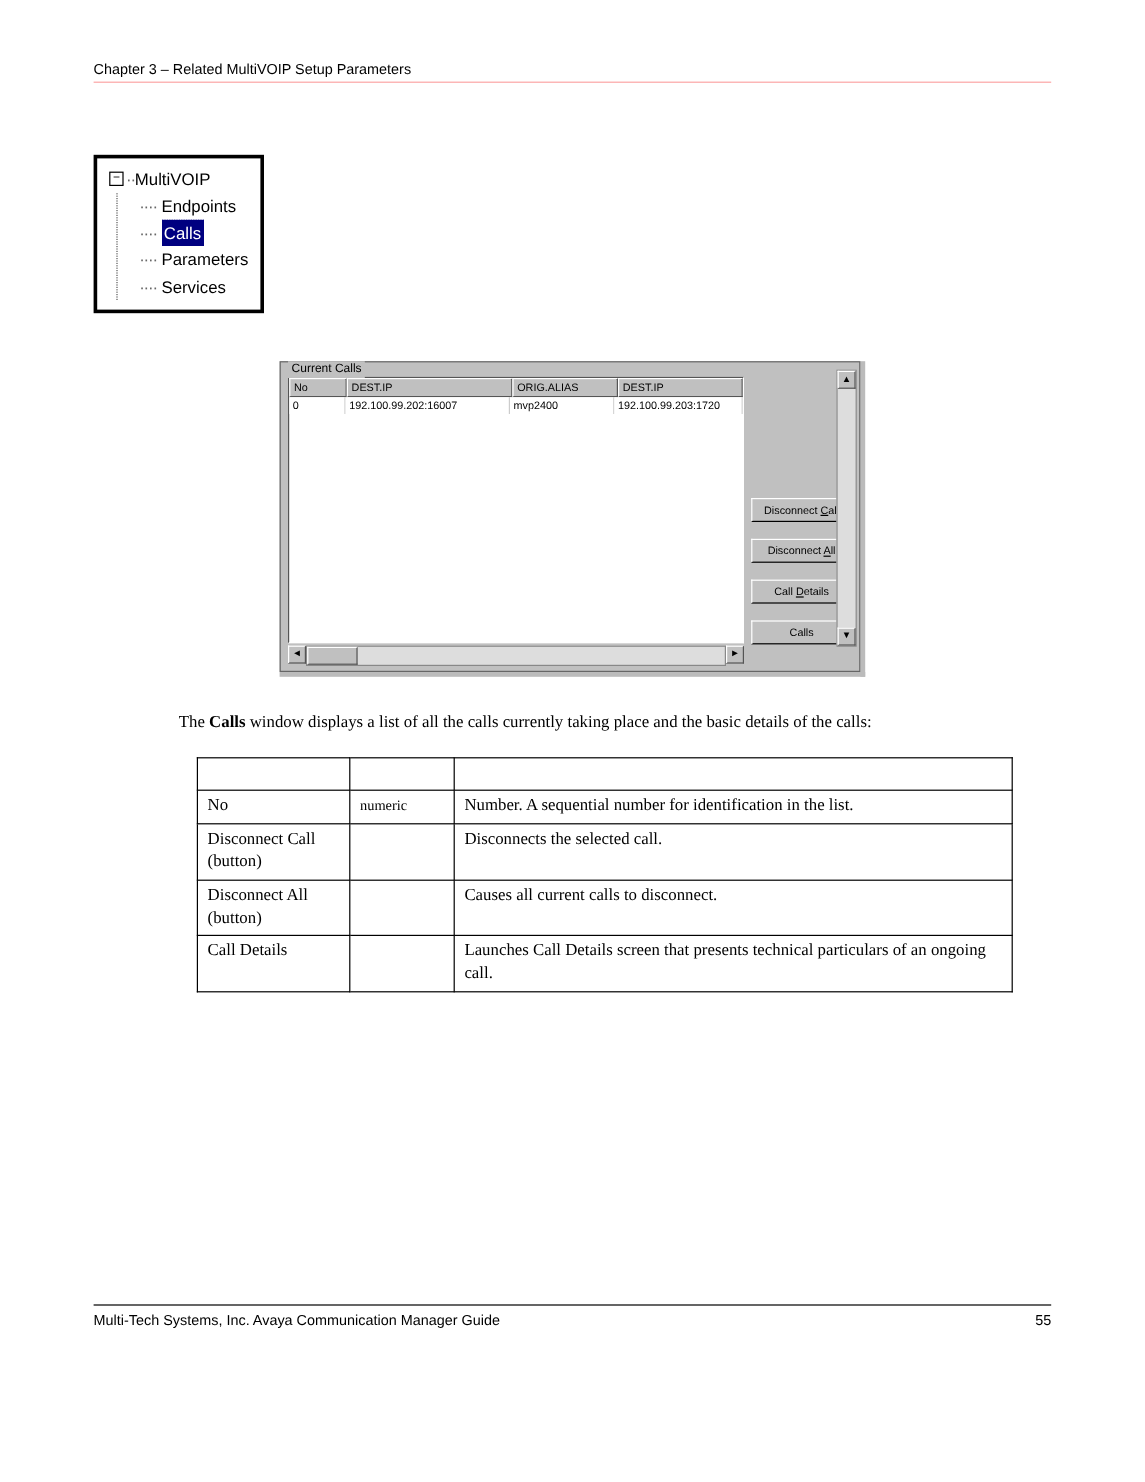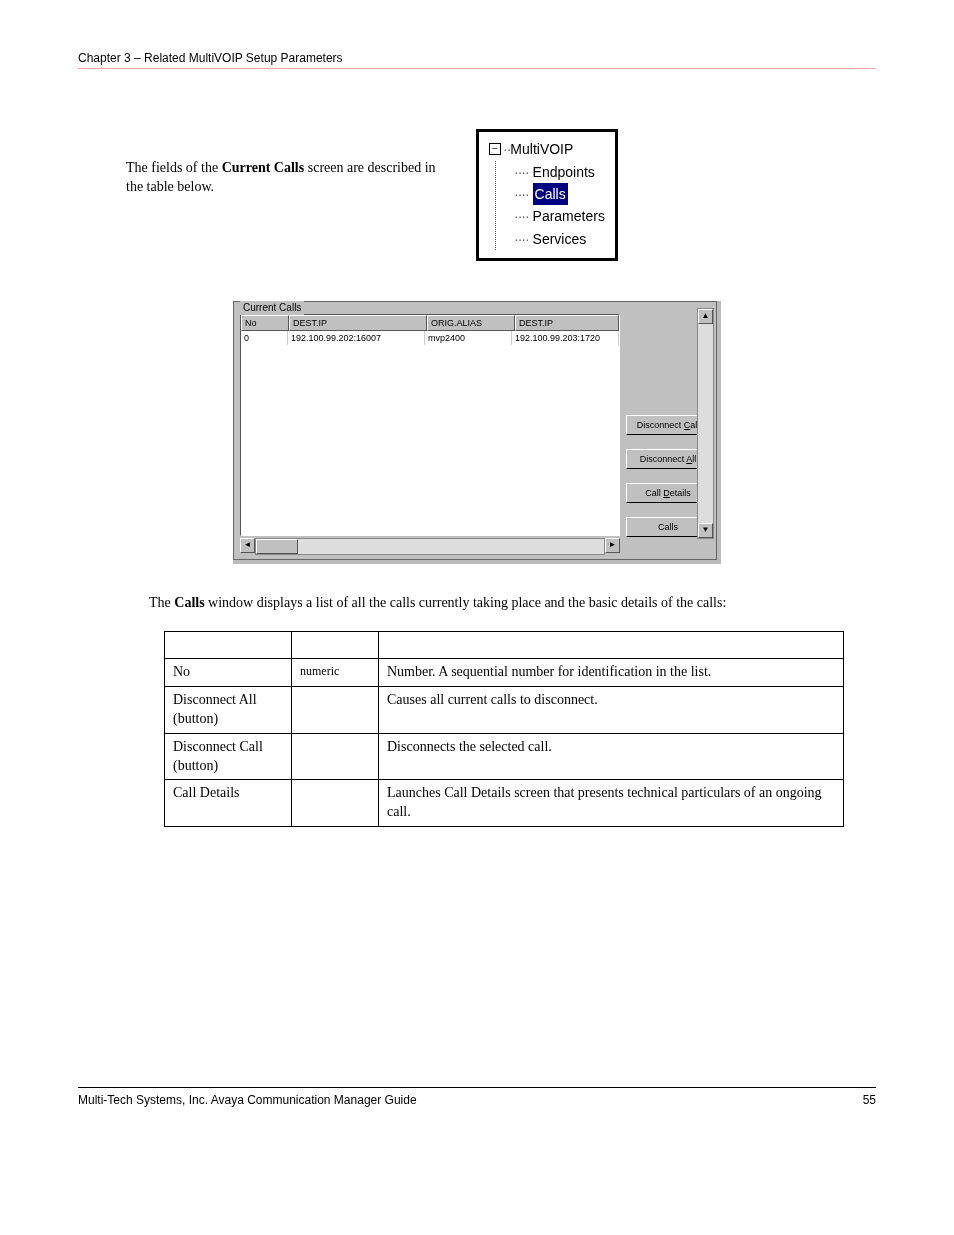--- a/index.html
+++ b/index.html
@@ -153,23 +153,20 @@
     display: flex; justify-content: space-between; text-align: center;
   }
   .u { text-decoration: underline; }
 </style>
 </head>
 <body>
 
 <div class="header-line">Chapter 3 – Related MultiVOIP Setup Parameters</div>
 
 <div class="intro-row">
-  <div class="intro-text">
-    <span>The fields of the </span><b>Current Calls</b><span> screen are described in the table below.</span>
-  </div>
   <div class="tree-box">
     <div class="row">
       <span class="minus-box">−</span>
         <span class="dots">··</span>
       <span>MultiVOIP</span>
     </div>
     <div class="vline">
       <div class="child"><span class="dots">····</span>&nbsp;<span>Endpoints</span></div>
       <div class="child"><span class="dots">····</span>&nbsp;<span class="sel">Calls</span></div>
       <div class="child"><span class="dots">····</span>&nbsp;<span>Parameters</span></div>
@@ -231,28 +228,28 @@
         <td class="col1"></td>
         <td class="col2"></td>
         <td></td>
       </tr>
   <tr>
         <td class="col1">No</td>
         <td class="col2">numeric</td>
         <td>Number. A sequential number for identification in the list.</td>
       </tr>
   <tr>
+        <td class="col1">Disconnect Call (button)</td>
+        <td class="col2"></td>
+        <td>Disconnects the selected call.</td>
+      </tr>
+  <tr>
         <td class="col1">Disconnect All (button)</td>
         <td class="col2"></td>
         <td>Causes all current calls to disconnect.</td>
-      </tr>
-  <tr>
-        <td class="col1">Disconnect Call (button)</td>
-        <td class="col2"></td>
-        <td>Disconnects the selected call.</td>
       </tr>
   <tr>
         <td class="col1">Call Details</td>
         <td class="col2"></td>
         <td>Launches Call Details screen that presents technical particulars of an ongoing call.</td>
       </tr>
 </tbody>
   </table>
 
 <div class="footer">

